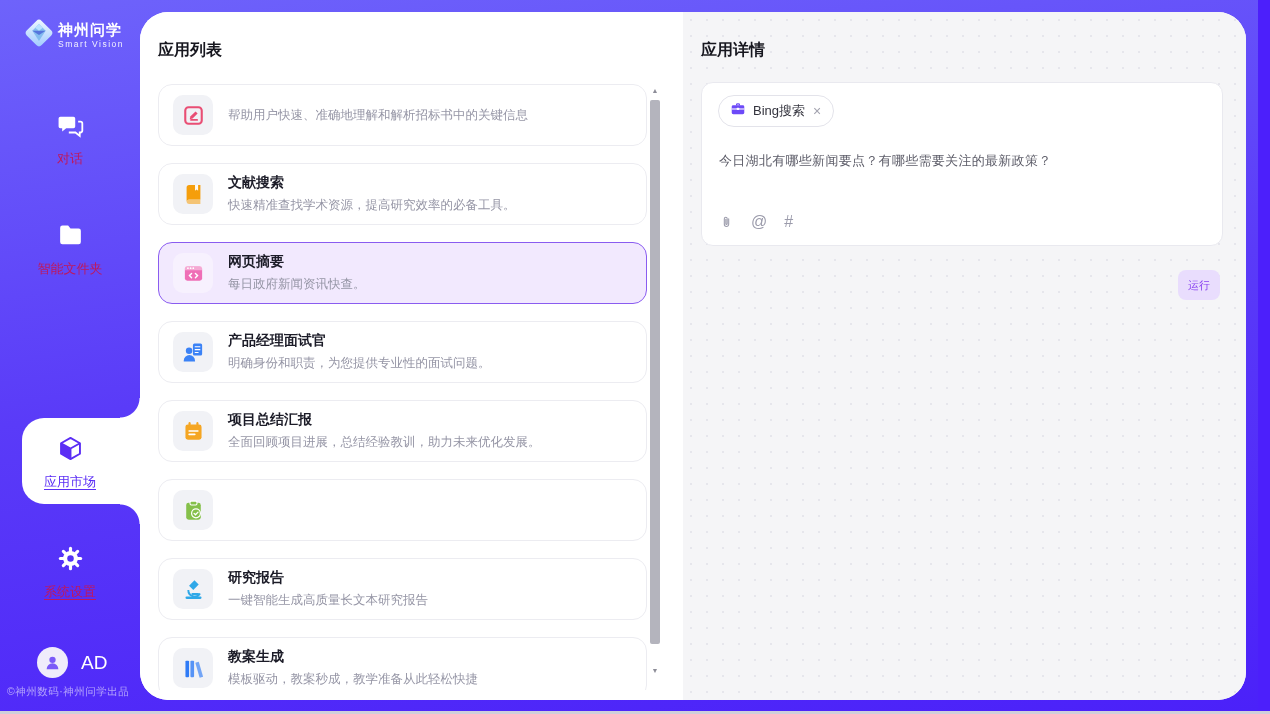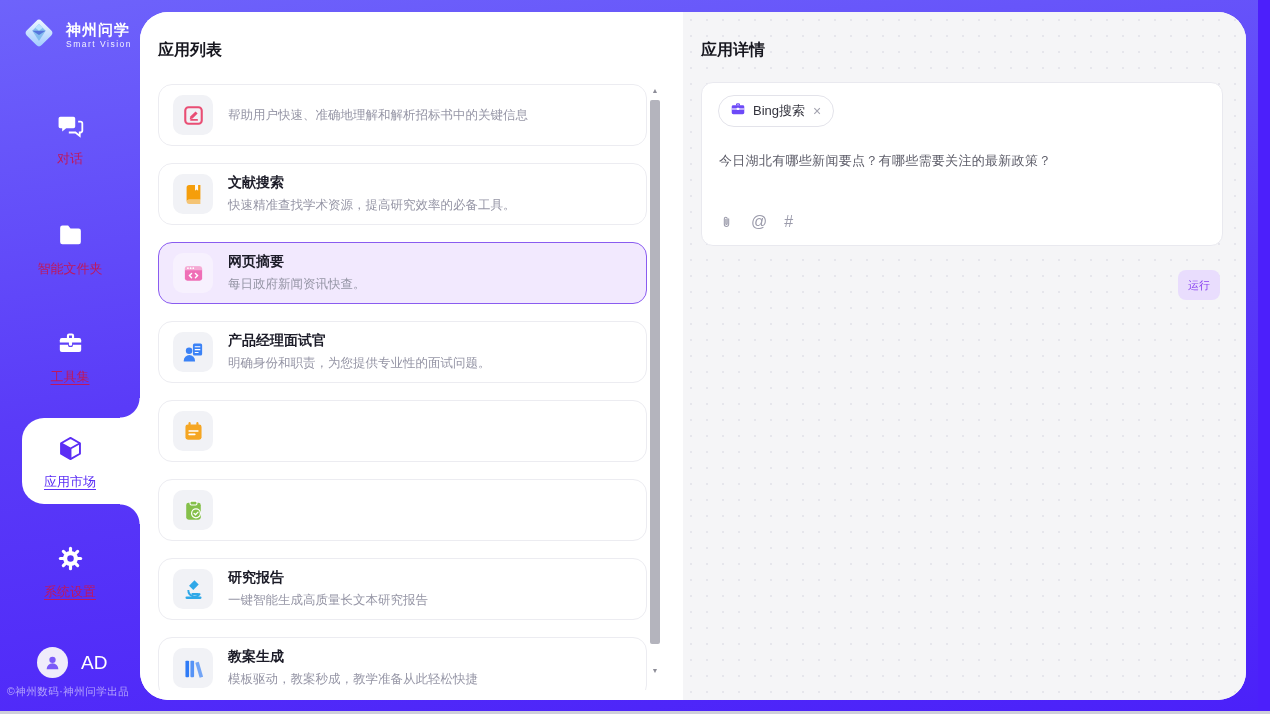--- a/index.html
+++ b/index.html
@@ -2,21 +2,21 @@
 <html><head>
 <meta charset="utf-8">
 <style>
   html,body{margin:0;padding:0;background:#cfcfda;font-family:"Liberation Sans","DejaVu Sans",sans-serif;-webkit-font-smoothing:antialiased;}
   .stage{position:relative;width:1270px;height:714px;overflow:hidden;background:#cfcfda;}
   .right-edge{position:absolute;right:0;top:0;width:12px;height:711px;background:#4c1ffb;}
   .frame{position:absolute;left:0;top:0;width:1258px;height:711px;
          background:linear-gradient(172deg,#6e63fb 0%,#5a3bf8 48%,#4b21f9 100%);}
   
   .sidebar{position:absolute;left:0;top:0;width:140px;height:711px;color:#fff;}
-  .brand{position:absolute;left:20px;top:14px;display:flex;align-items:center;gap:8px;}
+  .brand{position:absolute;left:20px;top:14px;display:flex;align-items:center;}
   .brand svg{width:38px;height:38px;}
   .brand-name{font-size:15px;font-weight:bold;letter-spacing:1px;line-height:1.15;}
   .brand-sub{font-size:8.5px;letter-spacing:1.5px;opacity:.92;}
   .nav-item{position:absolute;left:0;width:140px;display:flex;flex-direction:column;align-items:center;gap:7px;cursor:pointer;}
   .nav-item svg{width:27px;height:27px;}
   .nav-label{font-size:13px;color:#be185d;}
   .nav-label.u{text-decoration:underline;text-underline-offset:3px;}
   .bubble{position:absolute;left:22px;top:418px;width:118px;height:86px;background:#fff;border-radius:22px 0 0 22px;}
   .notch{position:absolute;left:120px;width:20px;height:20px;}
   .notch.top{top:398px;background:radial-gradient(circle 20px at 0 0, rgba(0,0,0,0) 19px, #fff 20px);}
@@ -101,31 +101,20 @@
             <path fill="none" stroke="#fff" stroke-width="1.6" d="M18.8 8.6h2a1.7 1.7 0 011.7 1.7v6.2a1.7 1.7 0 01-1.7 1.7h-.6v3l-3.8-3h-5.9"></path>
           </svg></span>
       <span class="nav-label">对话</span>
     </div>
     <div class="nav-item" style="top:222px">
       <span><svg viewBox="0 0 24 24">
             <path fill="#fff" d="M2.8 5.2a2 2 0 012-2h5.1l2.1 2.5h7.2a2 2 0 012 2v10.1a2 2 0 01-2 2H4.8a2 2 0 01-2-2V5.2z"></path>
           </svg></span>
       <span class="nav-label">智能文件夹</span>
     </div>
-    <div class="nav-item" style="top:330px">
-      <span><svg viewBox="0 0 24 24">
-            <g fill="#fff">
-              <path d="M8.8 5A2 2 0 0110.8 3h2.4a2 2 0 012 2v2h-1.9V4.9h-2.6V7H8.8V5z"></path>
-              <path d="M4.3 7.2h15.4a1.8 1.8 0 011.8 1.8v2.2H2.5V9a1.8 1.8 0 011.8-1.8z"></path>
-              <path d="M2.5 13.1h7.4v1a.9.9 0 00.9.9h2.4a.9.9 0 00.9-.9v-1h7.4v4.6a1.8 1.8 0 01-1.8 1.8H4.3a1.8 1.8 0 01-1.8-1.8v-4.6z"></path>
-              <rect x="10.6" y="10.3" width="2.8" height="3.6" rx=".7"></rect>
-            </g>
-          </svg></span>
-      <span class="nav-label u">工具集</span>
-    </div>
     <div class="nav-item active" style="top:435px">
       <span><svg viewBox="0 0 24 24">
             <path d="M12 2.6l8.4 4.7v9.4L12 21.4l-8.4-4.7V7.3z" fill="none" stroke="#5b2ef5" stroke-width="1.7" stroke-linejoin="round"></path>
             <path d="M3.6 7.3L12 12l8.4-4.7M12 12v9.4" fill="none" stroke="#5b2ef5" stroke-width="1.7" stroke-linejoin="round"></path>
             <path d="M3.6 7.3L12 12v9.4l-8.4-4.7z" fill="#5b2ef5"></path>
           </svg></span>
       <span class="nav-label u">应用市场</span>
     </div>
     <div class="nav-item" style="top:545px">
       <span><svg viewBox="0 0 24 24">
@@ -214,20 +203,24 @@
             </div>
           </div>
           <div class="app-card">
             <div class="icon-box" style="color: rgb(245, 166, 35);">
               <svg viewBox="0 0 24 24" fill="currentColor">
                 <rect x="3.6" y="4.6" width="16.8" height="16" rx="2.6"></rect>
                 <rect x="6.8" y="2.2" width="2.2" height="4.6" rx="1.1"></rect>
                 <rect x="15" y="2.2" width="2.2" height="4.6" rx="1.1"></rect>
                 <path d="M7.4 11.4h9.2M7.4 15h6" stroke="#fff" stroke-width="1.6" stroke-linecap="round"></path>
               </svg>
+            </div>
+            <div class="app-texts">
+              <div class="app-title">项目总结汇报</div>
+              <div class="app-desc">全面回顾项目进展，总结经验教训，助力未来优化发展。</div>
             </div>
           </div>
           <div class="app-card">
             <div class="icon-box" style="color: rgb(133, 192, 74);">
               <svg viewBox="0 0 24 24">
                 <rect x="4.4" y="4" width="15.2" height="17.6" rx="2.6" fill="currentColor"></rect>
                 <rect x="8.4" y="2.2" width="7.2" height="4" rx="1.3" fill="currentColor" stroke="#fff" stroke-width="1.1"></rect>
                 <circle cx="14.6" cy="15" r="4.6" fill="currentColor" stroke="#fff" stroke-width="1.3"></circle>
                 <path d="M12.6 15l1.5 1.5 2.6-2.8" fill="none" stroke="#fff" stroke-width="1.4" stroke-linecap="round"></path>
               </svg>

